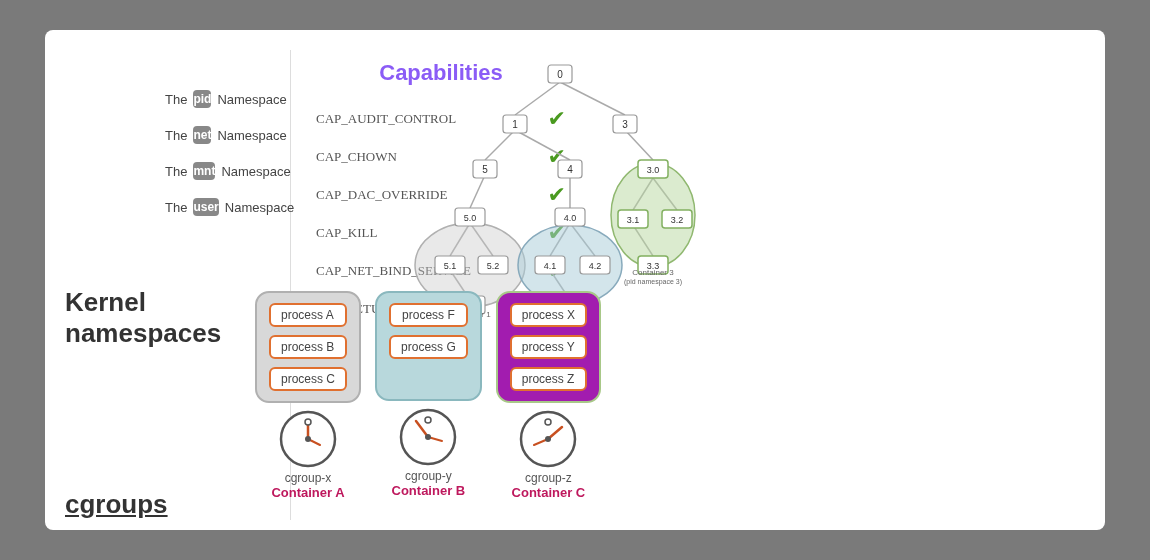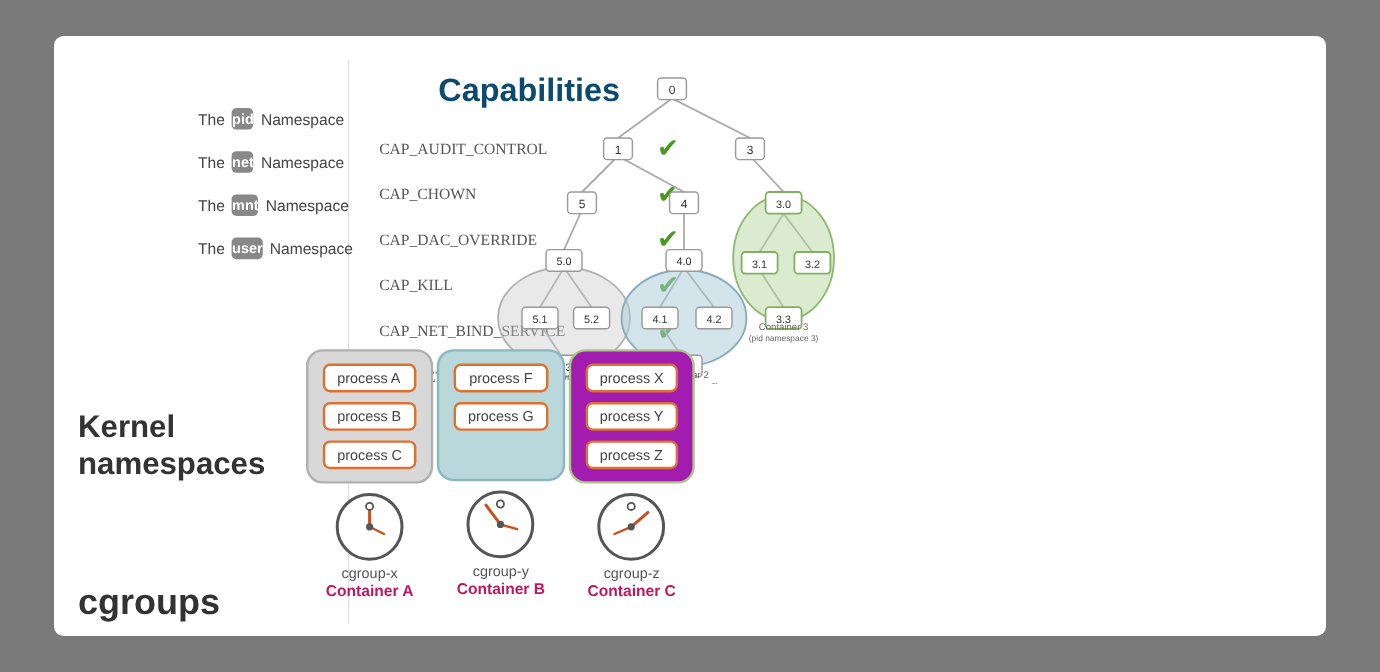--- a/index.html
+++ b/index.html
@@ -33,24 +33,25 @@
       padding-top: 30px;
     }
     .kernel-title {
       font-size: 26px;
       font-weight: bold;
       color: #333;
       line-height: 1.2;
       margin-bottom: 30px;
     }
     .cgroups-title {
-      font-size: 30px;
+      font-size: 26px;
       font-weight: bold;
       color: #333;
-      margin-top: 54px;
+      margin-top: 110px;
+      text-decoration: underline;
     }
     .ns-row {
       display: flex;
       align-items: center;
       gap: 6px;
       font-size: 13px;
       color: #444;
     }
     .ns-badge {
       background: #888;
@@ -74,21 +75,21 @@
       height: 100%;
     }
 
     
     .cgroups-area {
       position: absolute;
       bottom: 30px;
       left: 210px;
       display: flex;
       flex-direction: row;
-      gap: 3px;
+      gap: 14px;
       align-items: flex-start;
     }
 
     .cgroup-container {
       display: flex;
       flex-direction: column;
       align-items: center;
     }
 
     .cgroup-box {
@@ -144,23 +145,23 @@
     }
 
     
     .right-section {
       width: 280px;
       display: flex;
       flex-direction: column;
       padding: 10px 10px 10px 20px;
     }
     .cap-title {
-      font-size: 27px;
+      font-size: 22px;
       font-weight: bold;
-      color: #0c4a6e;
+      color: #8b5cf6;
       text-align: center;
       margin-bottom: 20px;
     }
     .cap-row {
       display: flex;
       align-items: center;
       justify-content: space-between;
       margin-bottom: 12px;
     }
     .cap-name {

